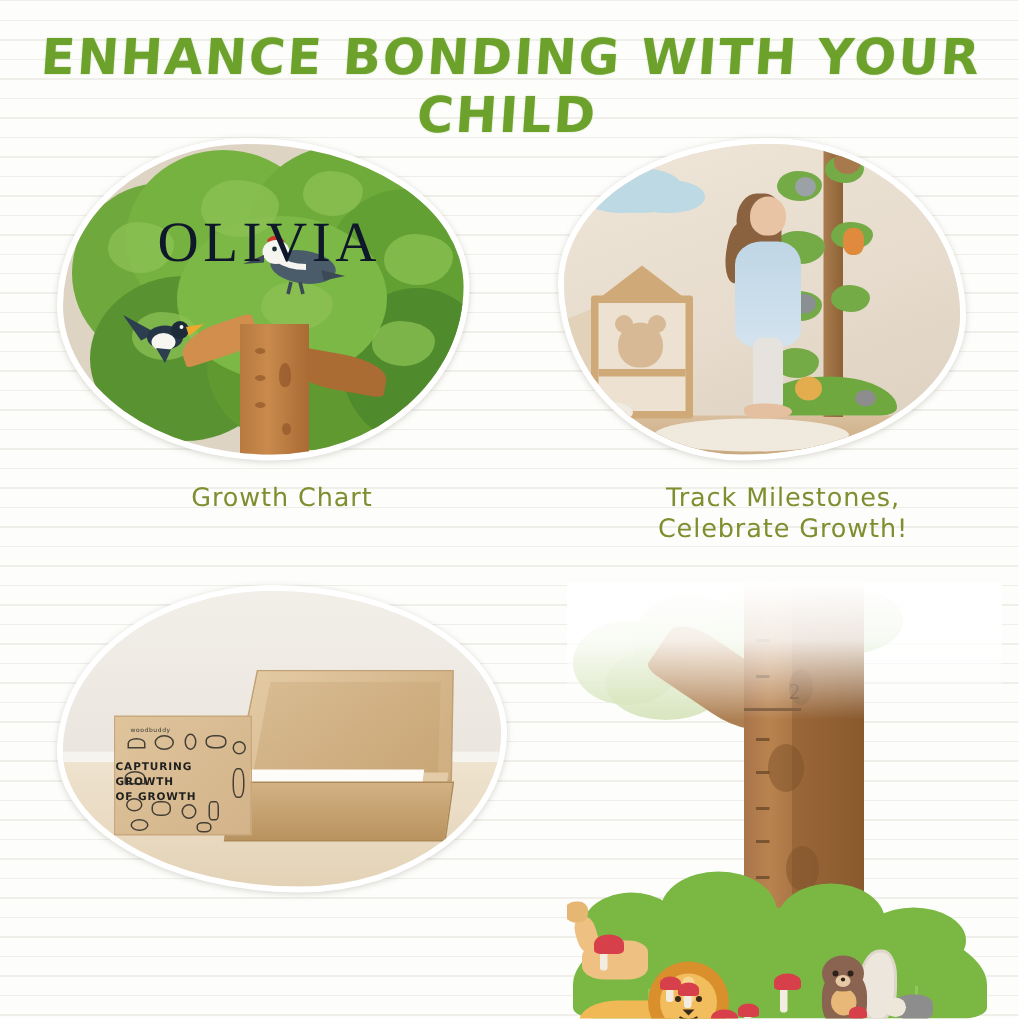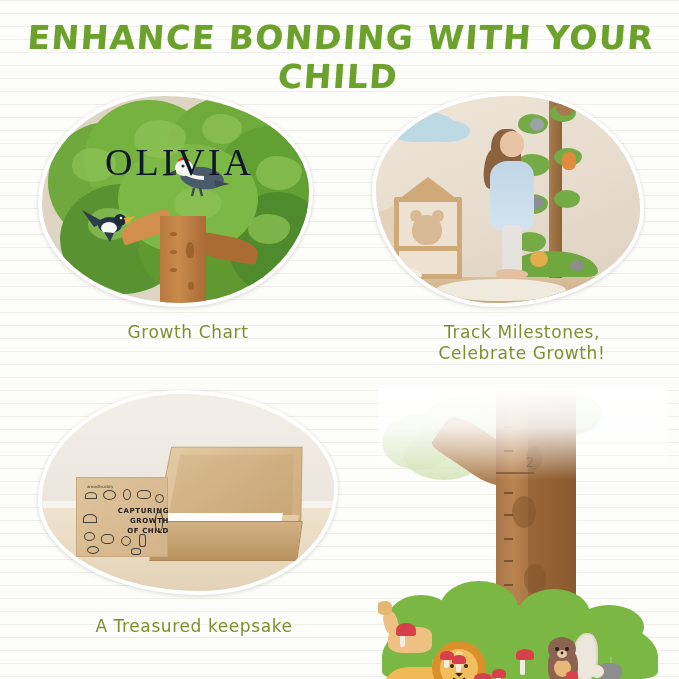--- a/index.html
+++ b/index.html
@@ -245,21 +245,21 @@
     position: absolute; left:0; bottom: 42%; width:100%; height: 7px;
     background: #f6f4ef;
   }
   .sleeve {
     position: absolute; left: 34px; bottom: 34px; width: 92px; height: 80px;
     background: linear-gradient(135deg,#dfc49c,#d3b389);
     border: 1px solid #c8a87c;
   }
   .sleeve-text {
     position: absolute; left: 0; top: 28px; width: 92px;
-    text-align: right;
+    text-align: left;
     font-family: "DejaVu Sans", sans-serif;
     font-weight: bold;
     font-size: 7px;
     line-height: 10px;
     letter-spacing: .6px;
     color: #20201e;
   }
   .sleeve-logo {
     position: absolute; left: 10px; top: 6px;
     font-family: "DejaVu Sans", sans-serif;
@@ -555,28 +555,25 @@
       <div class="doodle" style="left:7px;  top:54px; width:11px; height:9px;  border-radius:50%;"></div>
       <div class="doodle" style="left:24px; top:56px; width:13px; height:10px; border-radius:40%;"></div>
       <div class="doodle" style="left:44px; top:58px; width:10px; height:10px; border-radius:50%;"></div>
       <div class="doodle" style="left:62px; top:56px; width:7px;  height:13px; border-radius:30%;"></div>
       <div class="doodle" style="left:10px; top:68px; width:12px; height:8px;  border-radius:50%;"></div>
       <div class="doodle" style="left:54px; top:70px; width:10px; height:7px;  border-radius:40%;"></div>
 
       <div class="sleeve-text">
         <div>CAPTURING</div>
         <div>GROWTH</div>
-        <div>OF CHILD</div>
+        <div>OF GROWTH</div>
       </div>
     </div>
   </div>
 
-  <div class="caption" style="left:34px; top:616px;">
-    <div>A Treasured keepsake</div>
-  </div>
 
   <div id="panel-ruler">
 
     <div class="canopy-pale" style="left:4px;   top:26px; width:72px; height:56px;"></div>
     <div class="canopy-pale" style="left:44px;  top:8px;  width:78px; height:62px;"></div>
     <div class="canopy-pale" style="left:96px;  top:0px;  width:86px; height:58px;"></div>
     <div class="canopy-pale" style="left:26px;  top:44px; width:80px; height:48px;"></div>
     <div class="canopy-pale" style="left:150px; top:4px;  width:74px; height:44px; background:#b9d49c;"></div>
 
     <div class="ruler-branch"></div>

